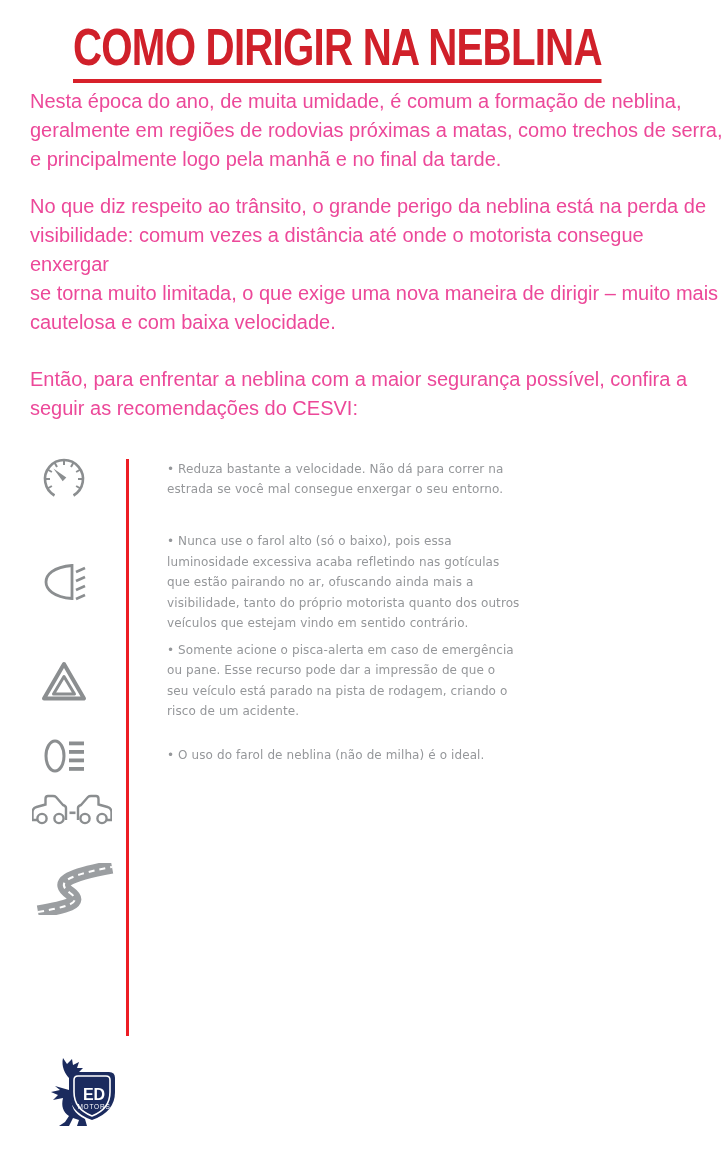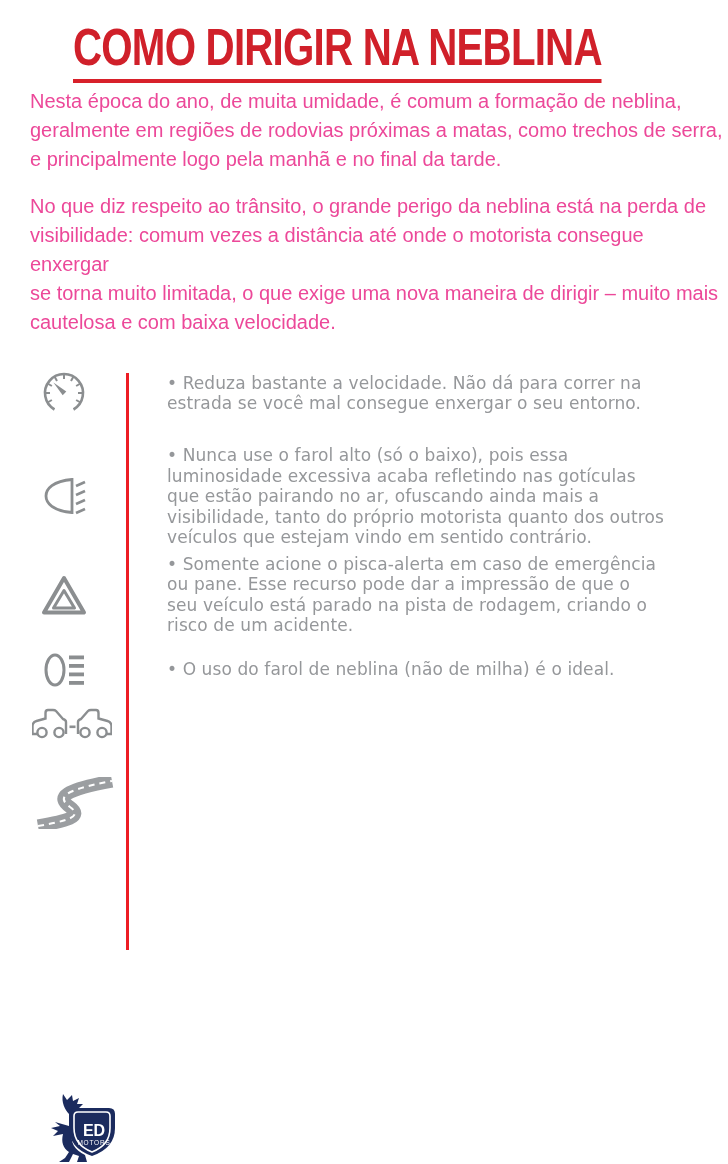--- a/index.html
+++ b/index.html
@@ -13,44 +13,46 @@
   .para{margin:0 0 18px 0;font-size:20px;line-height:29px;color:#ec4899;
         white-space:pre-line;}
   .para.first{margin-top:4px;}
   .para.intro-list{margin-top:28px;margin-bottom:0;}
   .recs{position:relative;margin-top:34px;width:728px;}
   .red-divider{position:absolute;left:126px;top:2px;height:577px;width:3px;
                background:#ed1c24;}
   .rec{display:flex;align-items:center;}
   .rec.top{align-items:flex-start;}
   .rec-icon-cell{flex:0 0 127px;display:flex;justify-content:center;align-items:center;}
-  .rec-text{padding-left:40px;font-family:"DejaVu Sans",sans-serif;font-size:17px;
+  .rec-text{padding-left:40px;font-family:"DejaVu Sans",sans-serif;font-size:12px;
             line-height:20.5px;letter-spacing:.1px;color:#95979a;white-space:pre-line;}
   .mb1{margin-bottom:30px}.mb2{margin-bottom:6px}.mb3{margin-bottom:15px}
   .mb4{margin-bottom:16px}.mb5{margin-bottom:28px}
   .icon svg{display:block;}
   .shift-r1{margin-left:16px;}
   .shift-r2{margin-left:22px;margin-top:8px;}
-  .logo{position:absolute;left:25px;top:1092px;width:92px;height:72px;}
+  .logo{position:absolute;left:25px;top:1056px;width:92px;height:72px;}
 </style>
 </head>
 <body>
 
 <div class="page">
 
   <h1 class="title">COMO DIRIGIR NA NEBLINA</h1>
 
   <div class="content">
     <p class="para first">Nesta época do ano, de muita umidade, é comum a formação de neblina,
 geralmente em regiões de rodovias próximas a matas, como trechos de serra,
 e principalmente logo pela manhã e no final da tarde.</p>
     <p class="para">No que diz respeito ao trânsito, o grande perigo da neblina está na perda de
 visibilidade: comum vezes a distância até onde o motorista consegue enxergar
 se torna muito limitada, o que exige uma nova maneira de dirigir – muito mais
 cautelosa e com baixa velocidade.</p>
+    <p class="para intro-list">Então, para enfrentar a neblina com a maior segurança possível, confira a
+seguir as recomendações do CESVI:</p>
   </div>
 
   <div class="recs">
     <div class="red-divider"></div>
 
     <div class="rec mb1">
       <div class="rec-icon-cell">
         <span class="icon">
           <svg width="46" height="44" viewBox="0 0 46 44" fill="none">
             <path d="M13.5 38.5 A19 19 0 1 1 32.5 38.5" stroke="#8b8e90" stroke-width="2.6"></path>

